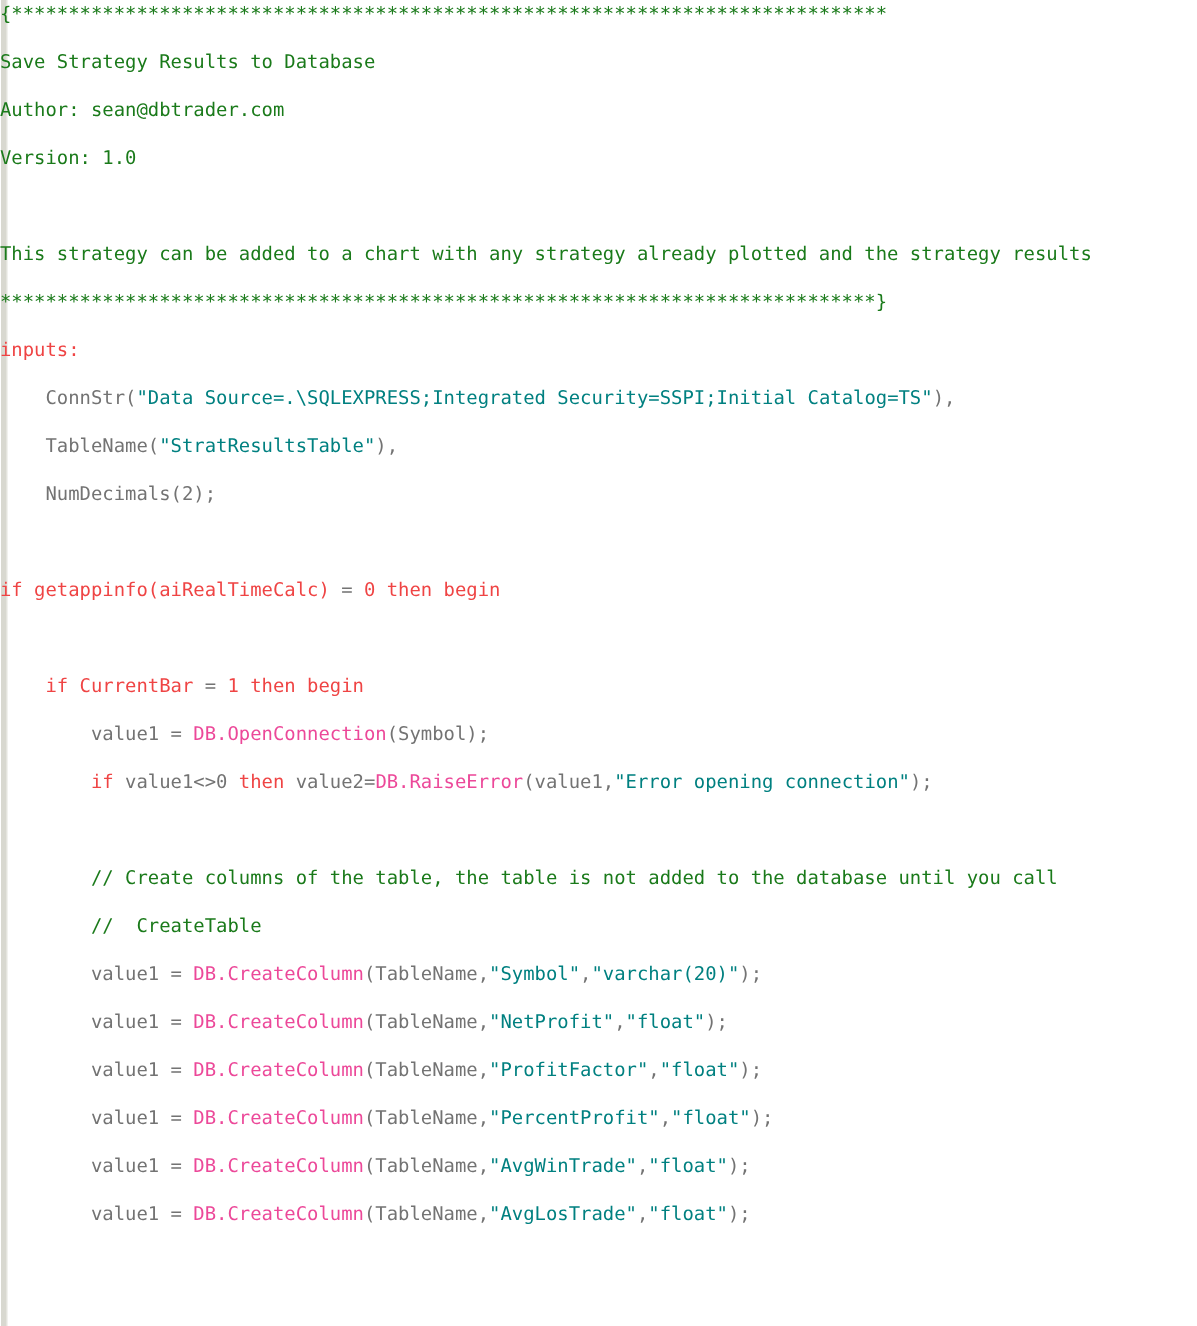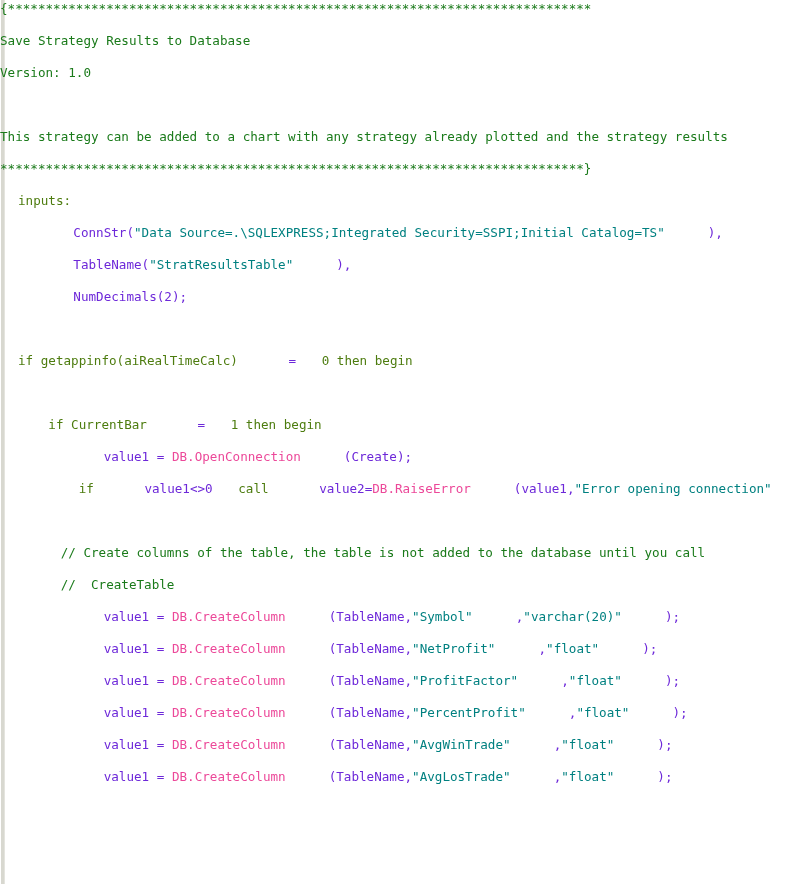--- a/index.html
+++ b/index.html
@@ -39,46 +39,47 @@
     line-height: 16px;
     letter-spacing: 0px;
     white-space: pre;
     color: #000000;
     tab-size: 4;
   }
   .ln { display: block; height: 16px; }
   .ln > span { white-space: pre; }
   
   .cmt { color: #1a7a1a; }
-  .kw  { color: #4d7c0f; padding-left: 18px; }
+  .kw  { color: #ef4444; }
   .str { color: #008080; }
   .fn  { color: #ec4899; }
-  .pln { color: #6d28d9; margin-left: 43px; }
+  .pln { color: #737373; }
 </style>
 </head>
 <body>
 
 <div id="editor">
   <div id="gutter"></div>
   <pre id="code"><span class="ln"><span class="cmt">{*****************************************************************************</span></span>
 <span class="ln"><span class="cmt">Save Strategy Results to Database</span></span>
+<span class="ln"><span class="cmt">Author: sean@dbtrader.com</span></span>
 <span class="ln"><span class="cmt">Version: 1.0</span></span>
 <span class="ln">&nbsp;</span>
 <span class="ln"><span class="cmt">This strategy can be added to a chart with any strategy already plotted and the strategy results</span></span>
 <span class="ln"><span class="cmt">*****************************************************************************}</span></span>
 <span class="ln"><span class="kw">inputs:</span></span>
 <span class="ln"><span class="pln">    ConnStr(</span><span class="str">"Data Source=.\SQLEXPRESS;Integrated Security=SSPI;Initial Catalog=TS"</span><span class="pln">),</span></span>
 <span class="ln"><span class="pln">    TableName(</span><span class="str">"StratResultsTable"</span><span class="pln">),</span></span>
 <span class="ln"><span class="pln">    NumDecimals(2);</span></span>
 <span class="ln">&nbsp;</span>
 <span class="ln"><span class="kw">if getappinfo(aiRealTimeCalc)</span><span class="pln"> = </span><span class="kw">0 then begin</span></span>
 <span class="ln">&nbsp;</span>
 <span class="ln"><span class="kw">    if CurrentBar</span><span class="pln"> = </span><span class="kw">1 then begin</span></span>
-<span class="ln"><span class="pln">        value1 = </span><span class="fn">DB.OpenConnection</span><span class="pln">(Create);</span></span>
-<span class="ln"><span class="kw">        if</span><span class="pln"> value1&lt;&gt;0 </span><span class="kw">call</span><span class="pln"> value2=</span><span class="fn">DB.RaiseError</span><span class="pln">(value1,</span><span class="str">"Error opening connection"</span><span class="pln">);</span></span>
+<span class="ln"><span class="pln">        value1 = </span><span class="fn">DB.OpenConnection</span><span class="pln">(Symbol);</span></span>
+<span class="ln"><span class="kw">        if</span><span class="pln"> value1&lt;&gt;0 </span><span class="kw">then</span><span class="pln"> value2=</span><span class="fn">DB.RaiseError</span><span class="pln">(value1,</span><span class="str">"Error opening connection"</span><span class="pln">);</span></span>
 <span class="ln">&nbsp;</span>
 <span class="ln"><span class="cmt">        // Create columns of the table, the table is not added to the database until you call</span></span>
 <span class="ln"><span class="cmt">        //  CreateTable</span></span>
 <span class="ln"><span class="pln">        value1 = </span><span class="fn">DB.CreateColumn</span><span class="pln">(TableName,</span><span class="str">"Symbol"</span><span class="pln">,</span><span class="str">"varchar(20)"</span><span class="pln">);</span></span>
 <span class="ln"><span class="pln">        value1 = </span><span class="fn">DB.CreateColumn</span><span class="pln">(TableName,</span><span class="str">"NetProfit"</span><span class="pln">,</span><span class="str">"float"</span><span class="pln">);</span></span>
 <span class="ln"><span class="pln">        value1 = </span><span class="fn">DB.CreateColumn</span><span class="pln">(TableName,</span><span class="str">"ProfitFactor"</span><span class="pln">,</span><span class="str">"float"</span><span class="pln">);</span></span>
 <span class="ln"><span class="pln">        value1 = </span><span class="fn">DB.CreateColumn</span><span class="pln">(TableName,</span><span class="str">"PercentProfit"</span><span class="pln">,</span><span class="str">"float"</span><span class="pln">);</span></span>
 <span class="ln"><span class="pln">        value1 = </span><span class="fn">DB.CreateColumn</span><span class="pln">(TableName,</span><span class="str">"AvgWinTrade"</span><span class="pln">,</span><span class="str">"float"</span><span class="pln">);</span></span>
 <span class="ln"><span class="pln">        value1 = </span><span class="fn">DB.CreateColumn</span><span class="pln">(TableName,</span><span class="str">"AvgLosTrade"</span><span class="pln">,</span><span class="str">"float"</span><span class="pln">);</span></span>
 

